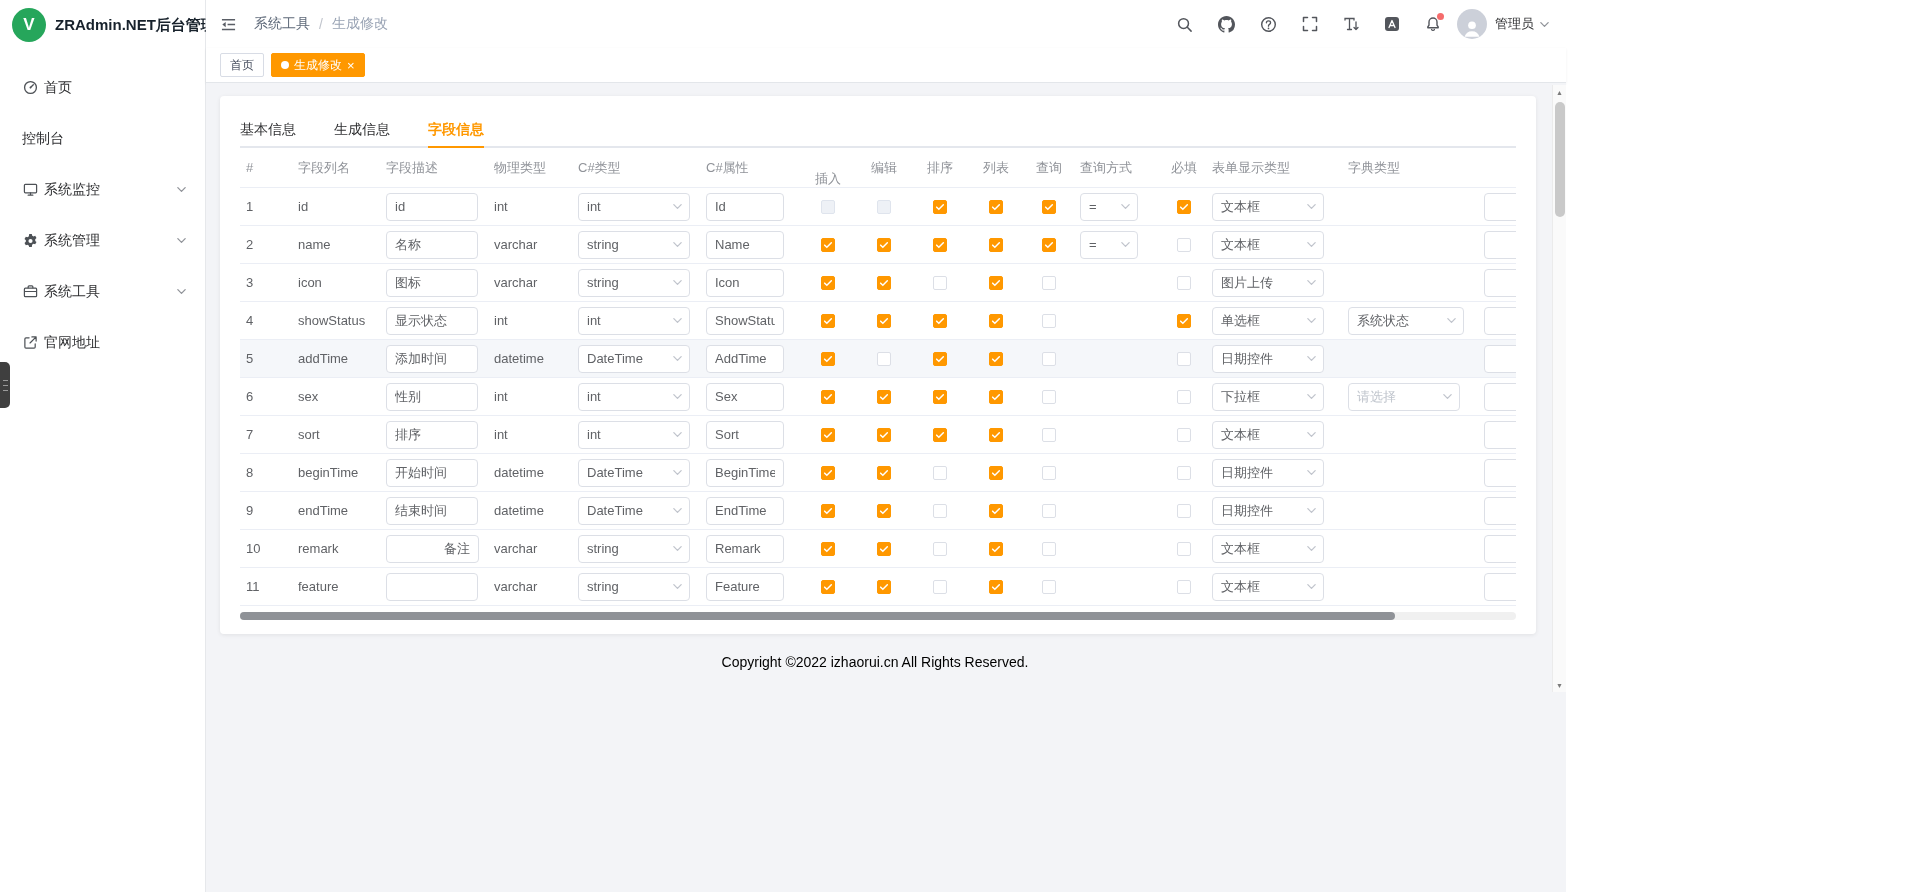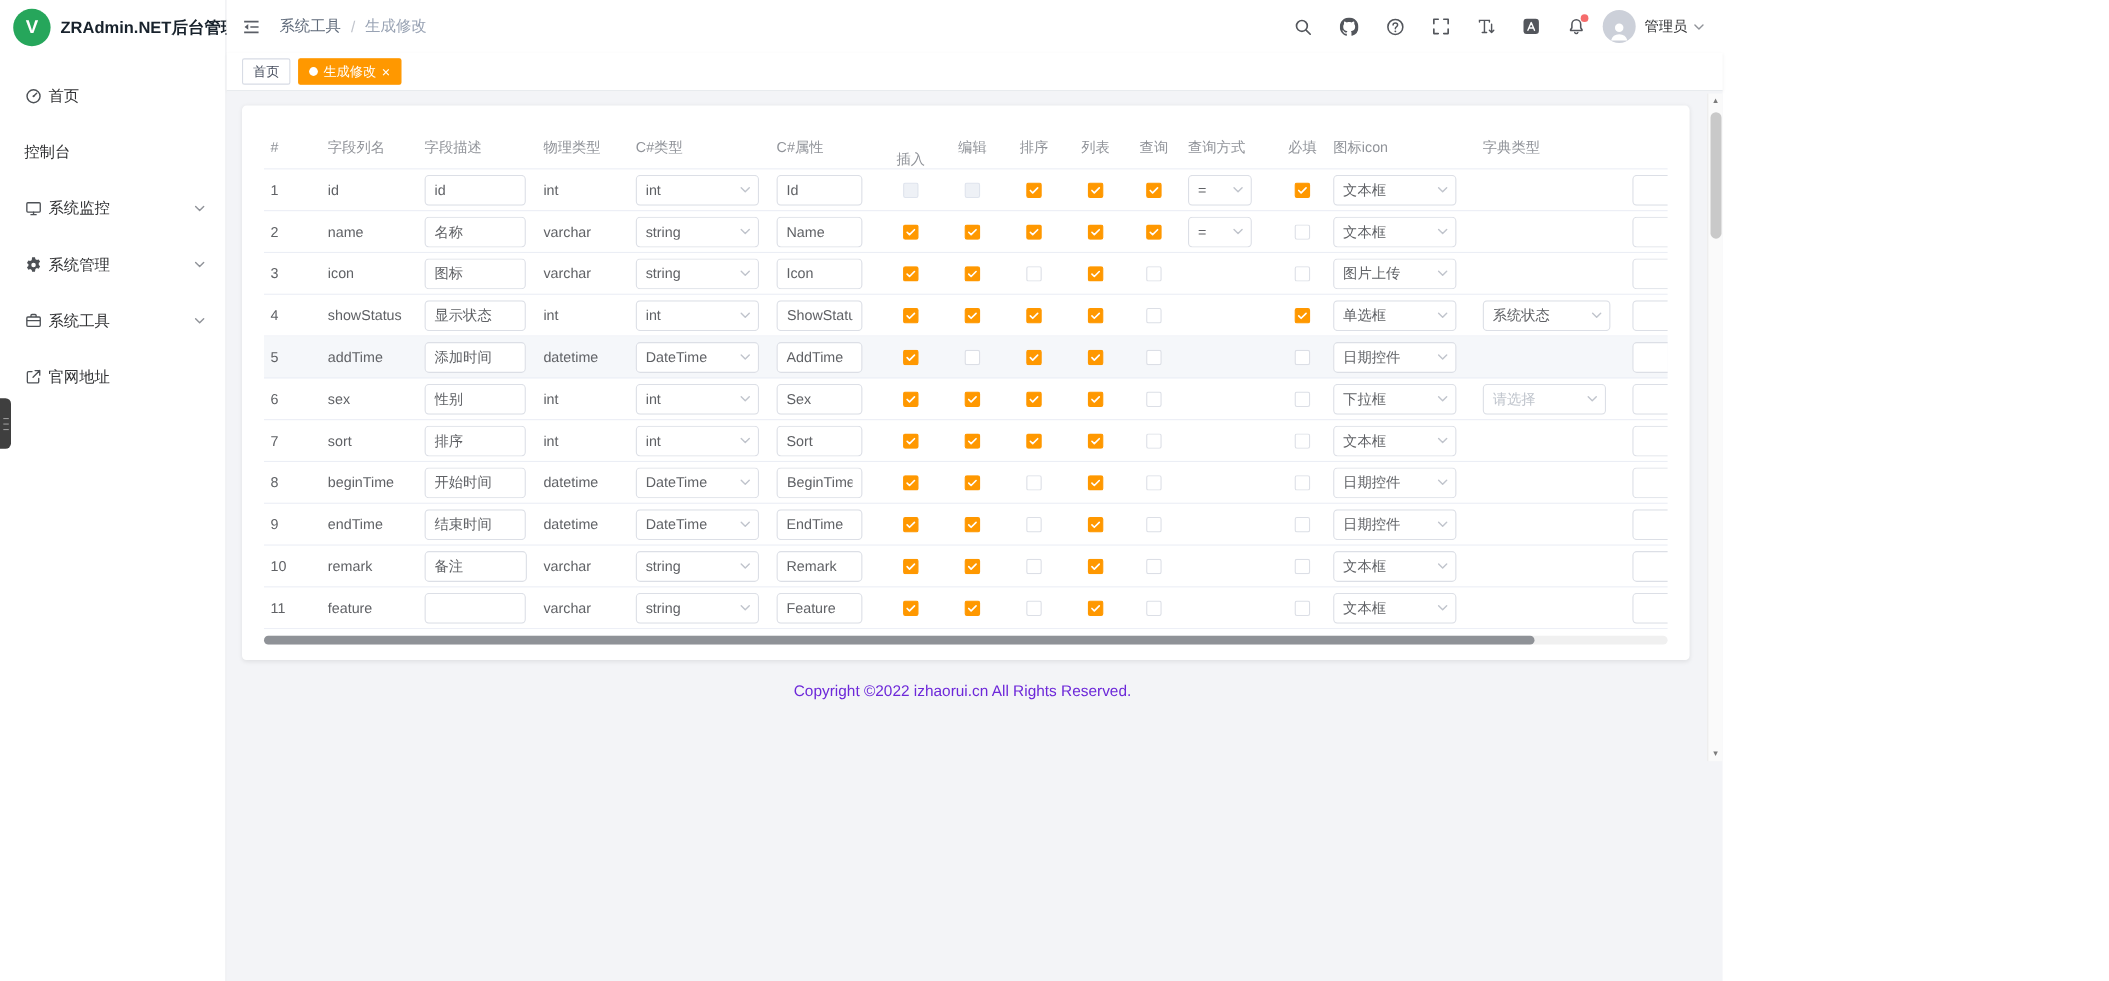--- a/index.html
+++ b/index.html
@@ -73,21 +73,21 @@
   .hscroll{width:1276px;height:8px;background:#f0f0f0;border-radius:4px;margin-top:6px;position:relative;cursor:pointer}
   .hthumb{position:absolute;left:0;top:0;height:8px;width:1155px;background:#8f9297;border-radius:4px}
 
   
   .actions{display:flex;justify-content:center;gap:14px;margin-top:18px}
   .btn{height:28px;padding:0 13px;border-radius:4px;font-size:13px;display:inline-flex;align-items:center;gap:5px;cursor:pointer;border:1px solid transparent;font-family:inherit}
   .btn .bic{display:flex}
   .btn.primary{background:var(--accent,#ff9800);color:#fff}
   .btn.success{background:var(--success-green,#5ab828);color:#fff}
   .btn.default{background:#fff;border-color:#dcdfe6;color:#606266}
-  .footer{margin-top:20px;text-align:center;font-size:14px;color:#6d28d9}
+  .footer{margin-top:20px;text-align:center;font-size:14px;color:#000000}
 
   
   .vscroll{position:absolute;right:0;top:85px;width:14px;height:607px;background:#fafafa;border-left:1px solid #ebebeb;display:flex;flex-direction:column;align-items:center;z-index:10}
   .vs-ar{height:14px;width:100%;display:flex;align-items:center;justify-content:center;font-size:7px;color:#7b7b7b;cursor:pointer}
   .vs-track{flex:1;width:100%;position:relative;cursor:pointer}
   .vs-thumb{position:absolute;top:3px;left:2px;width:10px;height:115px;background:#c9c9c9;border-radius:5px}
 </style>
 </head>
 <body>
 
@@ -248,37 +248,48 @@
         </span>
         <span class="tag act">
           <i class="dot"></i>
           <span>生成修改</span>
           <span class="x">×</span>
         </span>
       </div>
 
     <div class="content">
       <div class="card">
+        <div class="ctabs" id="ctabs">
+            <div class="ctab">
+              <span>基本信息</span>
+            </div>
+            <div class="ctab">
+              <span>生成信息</span>
+            </div>
+            <div class="ctab act">
+              <span>字段信息</span>
+            </div>
+          </div>
         <div class="tbl-clip">
           <div class="tbl">
             <div class="tr head" id="thead">
                 <div class="td" style="width: 52px;">#</div>
                 <div class="td" style="width: 88px;">字段列名</div>
                 <div class="td" style="width: 108px;">字段描述</div>
                 <div class="td" style="width: 84px;">物理类型</div>
                 <div class="td" style="width: 128px;">C#类型</div>
                 <div class="td" style="width: 100px;">C#属性</div>
                 <div class="td c" style="width: 56px; margin-top: 23px;">插入</div>
                 <div class="td c" style="width: 56px;">编辑</div>
                 <div class="td c" style="width: 56px;">排序</div>
                 <div class="td c" style="width: 56px;">列表</div>
                 <div class="td c" style="width: 50px;">查询</div>
                 <div class="td" style="width: 88px;">查询方式</div>
                 <div class="td c" style="width: 44px;">必填</div>
-                <div class="td" style="width: 136px;">图标icon</div>
+                <div class="td" style="width: 136px;">表单显示类型</div>
                 <div class="td" style="width: 136px;">字典类型</div>
                 <div class="td" style="width: 120px;"></div>
               </div>
             <div id="tbody">
                 <div class="tr">
                   <div class="td" style="width:52px">1</div>
                   <div class="td" style="width:88px">id</div>
                   <div class="td" style="width:108px">
                     <input class="inp" style="width: 92px;" value="id">
                   </div>
@@ -931,21 +942,21 @@
                   </div>
                   <div class="td" style="width:136px"></div>
                   <div class="td" style="width:120px">
                     <input class="inp" style="width: 92px;" value="">
                   </div>
                 </div>
                 <div class="tr">
                   <div class="td" style="width:52px">10</div>
                   <div class="td" style="width:88px">remark</div>
                   <div class="td" style="width:108px">
-                    <input class="inp" style="width: 93px;" value="备注">
+                    <input class="inp" style="width: 93px; text-align: right;" value="备注">
                   </div>
                   <div class="td" style="width:84px">varchar</div>
                   <div class="td" style="width:128px">
                     <span class="sel" style="width:112px">
                       <span>string</span>
                       <i class="sc">
                         <svg viewBox="0 0 12 12" width="11" height="11">
                           <path d="M2 4l4 4 4-4" fill="none" stroke="currentColor" stroke-width="1.4" stroke-linecap="round" stroke-linejoin="round"></path>
                         </svg>
                       </i>

